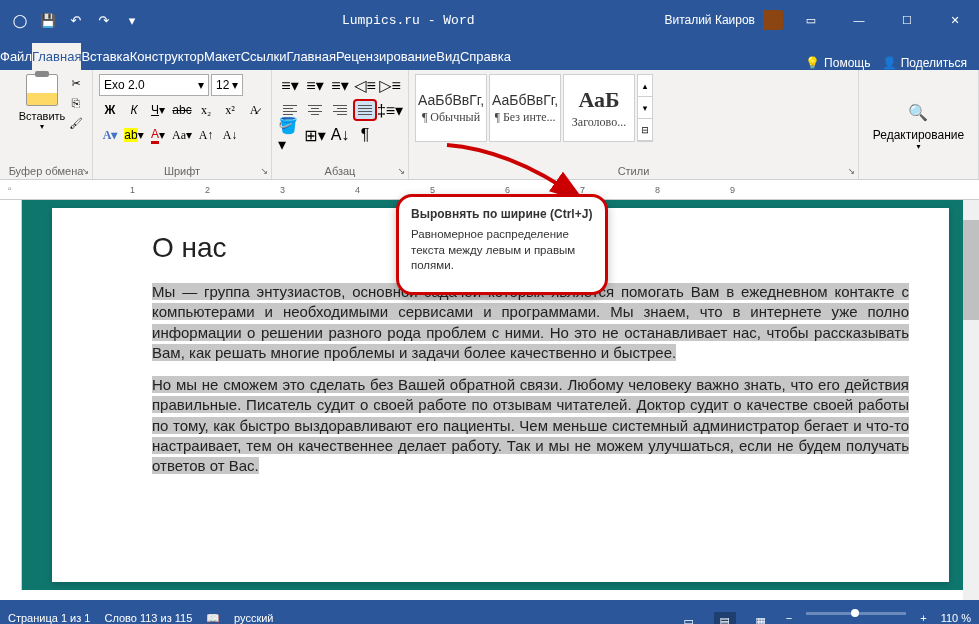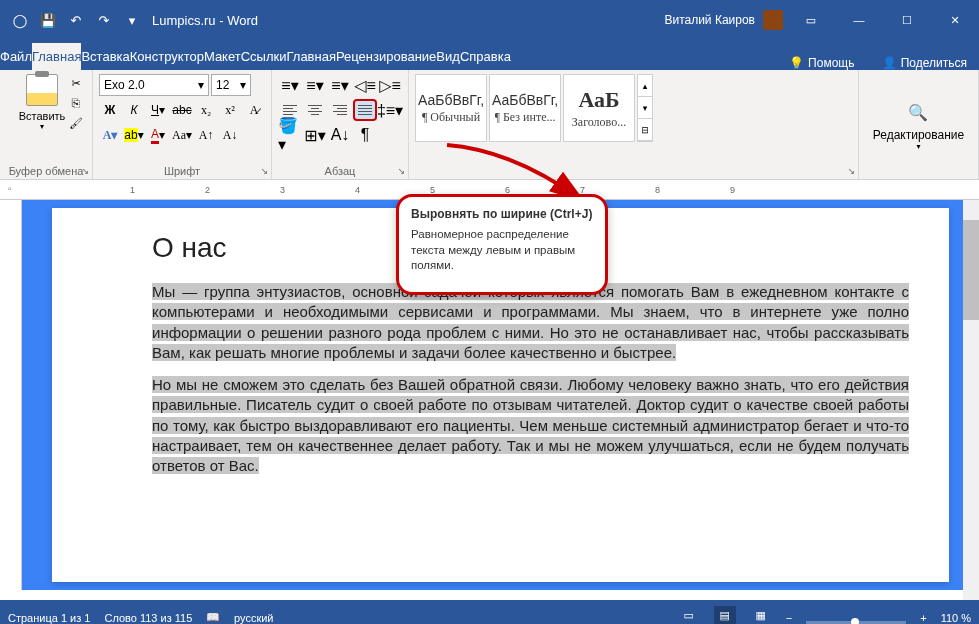--- a/index.html
+++ b/index.html
@@ -1,47 +1,47 @@
 <!DOCTYPE html>
 <html><head>
 <meta charset="utf-8">
 <style>
 * { margin: 0; padding: 0; box-sizing: border-box; font-family: 'Segoe UI', Tahoma, sans-serif; }
 body { width: 979px; height: 624px; background: #fff; overflow: hidden; position: relative; }
 
 .titlebar { height: 40px; background: #2b579a; display: flex; align-items: center; color: #fff; font-size: 12px; }
 .qat { display: flex; align-items: center; gap: 4px; padding: 0 8px; }
 .qat-btn { width: 24px; height: 24px; display: flex; align-items: center; justify-content: center; color: #fff; font-size: 13px; }
-.title-center { flex: 1; text-align: left; font-size: 13px; }
+.title-center { flex: 1; text-align: center; font-size: 13px; font-family: Liberation Mono, monospace; }
 .title-right { display: flex; align-items: center; gap: 8px; padding-right: 4px; }
 .avatar { width: 20px; height: 20px; background: #8b4513; border-radius: 2px; }
 .win-btn { width: 40px; height: 30px; display: flex; align-items: center; justify-content: center; font-size: 11px; }
 
 .tabs { height: 30px; background: #2b579a; display: flex; align-items: flex-end; color: #fff; font-size: 13px; }
 .tab { padding: 6px 0; cursor: pointer; }
 .tab.file { background: #2b579a; }
 .tab.active { background: #f3f2f1; color: #2b579a; }
-.tabs-right { margin-left: auto; display: flex; gap: 28px; padding-right: 12px; align-items: center; font-size: 12px; }
+.tabs-right { margin-left: auto; display: flex; gap: 12px; padding-right: 12px; align-items: center; font-size: 12px; }
 
 .ribbon { height: 110px; background: #f3f2f1; border-bottom: 1px solid #d0d0d0; display: flex; }
 .group { border-right: 1px solid #d8d8d8; display: flex; flex-direction: column; padding: 4px 6px 0; position: relative; }
 .group-label { font-size: 11px; color: #666; text-align: center; padding: 2px 0; margin-top: auto; }
 .group-content { flex: 1; display: flex; gap: 4px; }
 .launcher { position: absolute; bottom: 3px; right: 3px; font-size: 9px; color: #666; }
 
 .paste-btn { display: flex; flex-direction: column; align-items: center; width: 40px; margin-left: 16px; }
 .paste-icon { width: 32px; height: 32px; background: linear-gradient(#fff 60%, #ffd965 60%); border: 1px solid #999; border-radius: 2px; position: relative; }
 .paste-icon::before { content: ''; position: absolute; top: -4px; left: 8px; width: 14px; height: 6px; background: #888; border-radius: 2px; }
 .mini-btns { display: flex; flex-direction: column; gap: 2px; }
 .mini { width: 20px; height: 18px; font-size: 11px; display: flex; align-items: center; justify-content: center; border: 1px solid transparent; }
 
 .font-row { display: flex; gap: 2px; margin-bottom: 3px; align-items: center; }
 .font-combo { height: 22px; border: 1px solid #ababab; background: #fff; font-size: 12px; padding: 0 4px; display: flex; align-items: center; text-align: center; }
 .fname { width: 110px; }
-.fsize { width: 40px; }
+.fsize { width: 32px; }
 .sm-btn { width: 22px; height: 22px; font-size: 12px; display: flex; align-items: center; justify-content: center; font-family: 'Times New Roman', serif; }
 
 .align-row { display: flex; gap: 1px; margin-bottom: 3px; }
 .al-btn { width: 24px; height: 22px; display: flex; align-items: center; justify-content: center; }
 .al-btn.hl { border: 2px solid #c00; border-radius: 4px; background: #cfe2f3; }
 .al-lines { display: flex; flex-direction: column; gap: 2px; }
 .al-lines span { display: block; height: 1px; background: #555; }
 
 .styles-group { flex: 1; }
 .style-gallery { display: flex; gap: 2px; height: 68px; }
@@ -52,34 +52,34 @@
 .gallery-nav { width: 16px; display: flex; flex-direction: column; border: 1px solid #d0d0d0; background: #fff; }
 .gallery-nav div { flex: 1; display: flex; align-items: center; justify-content: center; font-size: 9px; border-bottom: 1px solid #d0d0d0; }
 
 .edit-group { width: 120px; display: flex; flex-direction: column; align-items: center; justify-content: center; }
 .search-ic { font-size: 16px; }
 
 .ruler { height: 20px; background: #fff; border-bottom: 1px solid #ccc; display: flex; align-items: center; font-size: 9px; color: #666; padding-left: 130px; }
 .ruler-tick { width: 75px; }
 .ruler-left { position: absolute; left: 8px; width: 14px; height: 14px; font-size: 10px; }
 
-.doc-area { height: 390px; background: #3b82f6; overflow: hidden; display: flex; }
+.doc-area { height: 390px; background: #0f766e; overflow: hidden; display: flex; }
 .vruler { width: 22px; background: #fff; border-right: 1px solid #ccc; }
 .page { margin: 8px 30px; background: #fff; flex: 1; padding: 24px 40px 24px 100px; box-shadow: 0 2px 6px rgba(0,0,0,.2); font-family: 'Exo 2', 'Segoe UI', sans-serif; }
 .doc-h1 { font-size: 28px; font-weight: 400; margin-bottom: 18px; color: #222; }
 .doc-p { font-size: 15px; line-height: 1.35; text-align: justify; margin-bottom: 12px; color: #222; }
 .sel { background: #c7c7c7; }
 
 .tooltip { position: absolute; left: 396px; top: 194px; width: 212px; background: #fff; border: 3px solid #c00; border-radius: 16px; padding: 10px 12px; font-size: 11.5px; color: #333; box-shadow: 0 3px 10px rgba(0,0,0,.25); z-index: 50; }
 .tooltip-title { font-weight: 600; margin-bottom: 6px; font-size: 12px; }
 .tooltip-p { margin-bottom: 8px; line-height: 1.35; }
 
 .arrow { position: absolute; left: 442px; top: 140px; z-index: 45; pointer-events: none; }
 
-.statusbar { position: absolute; bottom: 0; left: 0; right: 0; height: 24px; background: #2b579a; color: #fff; display: flex; align-items: flex-end; font-size: 11px; padding: 0 8px; gap: 14px; }
+.statusbar { position: absolute; bottom: 0; left: 0; right: 0; height: 24px; background: #2b579a; color: #fff; display: flex; align-items: flex-start; font-size: 11px; padding: 12px 8px; gap: 14px; }
 .statusbar .spacer { flex: 1; }
 .view-btn { width: 22px; height: 18px; display: flex; align-items: center; justify-content: center; font-size: 11px; }
 .view-btn.active { background: #1e3f6f; }
 .zoom-slider { width: 100px; height: 3px; background: #6a8abc; position: relative; }
 .zoom-slider::after { content: ''; position: absolute; left: 45%; top: -3px; width: 8px; height: 8px; background: #fff; border-radius: 50%; }
 .scroll-v { position: absolute; right: 0; top: 200px; bottom: 24px; width: 16px; background: #f0f0f0; }
 .scroll-thumb { width: 100%; height: 100px; background: #c0c0c0; margin-top: 20px; }
 </style>
 </head>
 <body>
@@ -247,20 +247,21 @@
       <div class="style-item">
         <div class="style-preview big">АаБ</div>
         <div class="style-name">Заголово...</div>
       </div>
       <div class="gallery-nav">
         <div>▴</div>
         <div>▾</div>
         <div>⊟</div>
       </div>
     </div>
+    <div class="group-label">Стили</div>
     <div class="launcher">↘</div>
   </div>
 
   <div class="group edit-group">
     <div class="search-ic">🔍</div>
     <div style="font-size:12px;margin-top:6px">Редактирование</div>
     <span style="font-size:8px">▾</span>
   </div>
 </div>
 

